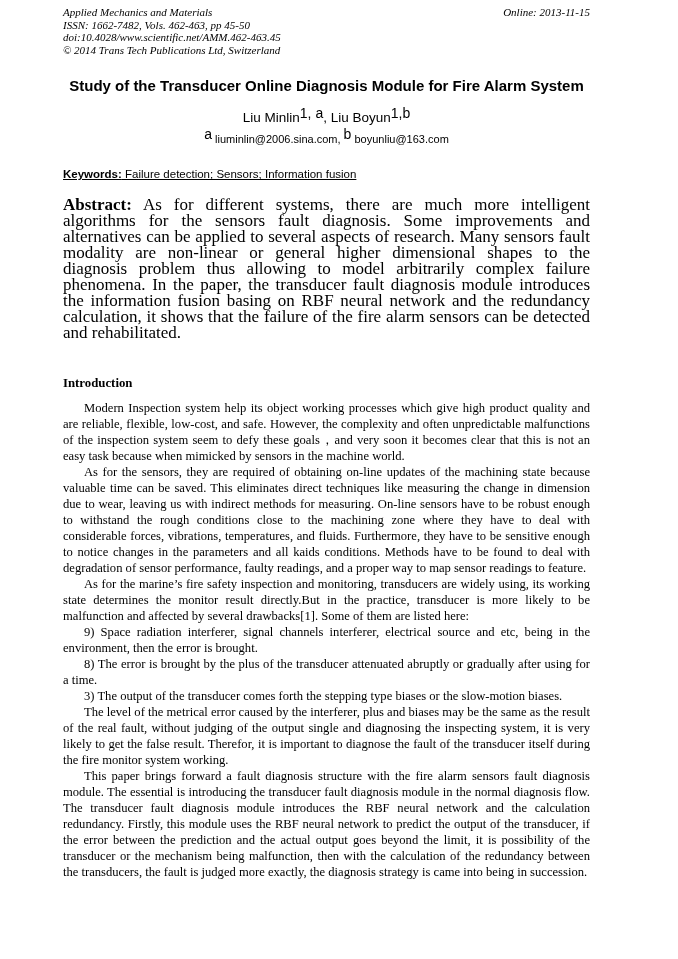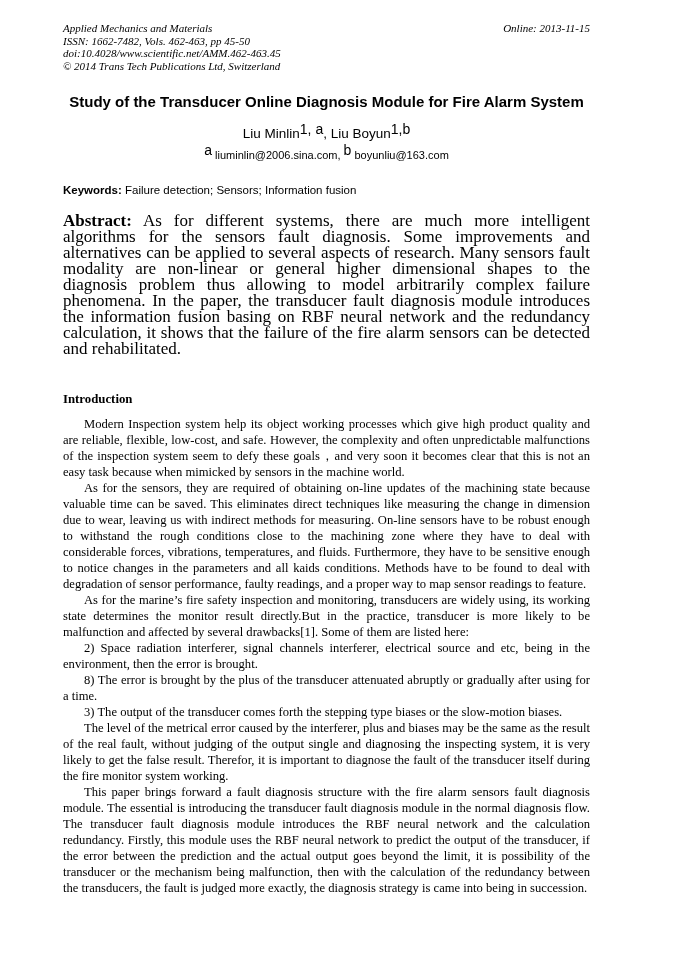--- a/index.html
+++ b/index.html
@@ -7,21 +7,21 @@
     padding: 0;
     background: #ffffff;
   }
   .page {
     position: relative;
     width: 652px;
     height: 959px;
     background: #ffffff;
     color: #000000;
     box-sizing: border-box;
-    padding: 22px 62px 0 63px;
+    padding: 6px 62px 0 63px;
     overflow: hidden;
   }
   
   .jheader {
     display: flex;
     justify-content: space-between;
     align-items: flex-start;
     font-family: "Liberation Serif", "DejaVu Serif", serif;
     font-style: italic;
     font-size: 11px;
@@ -69,20 +69,21 @@
     font-size: 11px;
     line-height: 13px;
   }
 
   
   .keywords-line {
     margin-top: 21px;
     font-family: "Liberation Sans", "DejaVu Sans", sans-serif;
     font-size: 11.5px;
     line-height: 14px;
+    text-decoration: underline;
   }
   .keywords-line .kw-label { font-weight: bold; }
 
   
   .abstract-block {
     margin-top: 16px;
     font-family: "Liberation Serif", "DejaVu Serif", serif;
     font-size: 17px;
     line-height: 16px;
     text-align: justify;
@@ -130,19 +131,19 @@
 
   <div class="keywords-line"><span class="kw-label">Keywords:</span><span> Failure detection; Sensors; Information fusion</span></div>
 
   <div class="abstract-block"><span class="abs-label">Abstract:</span><span> As for different systems, there are much more intelligent algorithms for the sensors fault diagnosis. Some improvements and alternatives can be applied to several aspects of research. Many sensors fault modality are non-linear or general higher dimensional shapes to the diagnosis problem thus allowing to model arbitrarily complex failure phenomena. In the paper, the transducer fault diagnosis module introduces the information fusion basing on RBF neural network and the redundancy calculation, it shows that the failure of the fire alarm sensors can be detected and rehabilitated.</span></div>
 
   <h2 class="section-heading">Introduction</h2>
 
   <p class="body-para first-para">Modern Inspection system help its object working processes which give high product quality and are reliable, flexible, low-cost, and safe. However, the complexity and often unpredictable malfunctions of the inspection system seem to defy these goals，and very soon it becomes clear that this is not an easy task because when mimicked by sensors in the machine world.</p>
   <p class="body-para">As for the sensors, they are required of obtaining on-line updates of the machining state because valuable time can be saved. This eliminates direct techniques like measuring the change in dimension due to wear, leaving us with indirect methods for measuring. On-line sensors have to be robust enough to withstand the rough conditions close to the machining zone where they have to deal with considerable forces, vibrations, temperatures, and fluids. Furthermore, they have to be sensitive enough to notice changes in the parameters and all kaids conditions. Methods have to be found to deal with degradation of sensor performance, faulty readings, and a proper way to map sensor readings to feature.</p>
   <p class="body-para">As for the marine’s fire safety inspection and monitoring, transducers are widely using, its working state determines the monitor result directly.But in the practice, transducer is more likely to be malfunction and affected by several drawbacks[1]. Some of them are listed here:</p>
-  <p class="body-para">2) Space radiation interferer, signal channels interferer, electrical source and etc, being in the environment, then the error is brought.</p>
+  <p class="body-para">9) Space radiation interferer, signal channels interferer, electrical source and etc, being in the environment, then the error is brought.</p>
   <p class="body-para">8) The error is brought by the plus of the transducer attenuated abruptly or gradually after using for a time.</p>
   <p class="body-para">3) The output of the transducer comes forth the stepping type biases or the slow-motion biases.</p>
   <p class="body-para">The level of the metrical error caused by the interferer, plus and biases may be the same as the result of the real fault, without judging of the output single and diagnosing the inspecting system, it is very likely to get the false result. Therefor, it is important to diagnose the fault of the transducer itself during the fire monitor system working.</p>
   <p class="body-para">This paper brings forward a fault diagnosis structure with the fire alarm sensors fault diagnosis module. The essential is introducing the transducer fault diagnosis module in the normal diagnosis flow. The transducer fault diagnosis module introduces the RBF neural network and the calculation redundancy. Firstly, this module uses the RBF neural network to predict the output of the transducer, if the error between the prediction and the actual output goes beyond the limit, it is possibility of the transducer or the mechanism being malfunction, then with the calculation of the redundancy between the transducers, the fault is judged more exactly, the diagnosis strategy is came into being in succession.</p>
 
 </div>
 
 </body></html>

